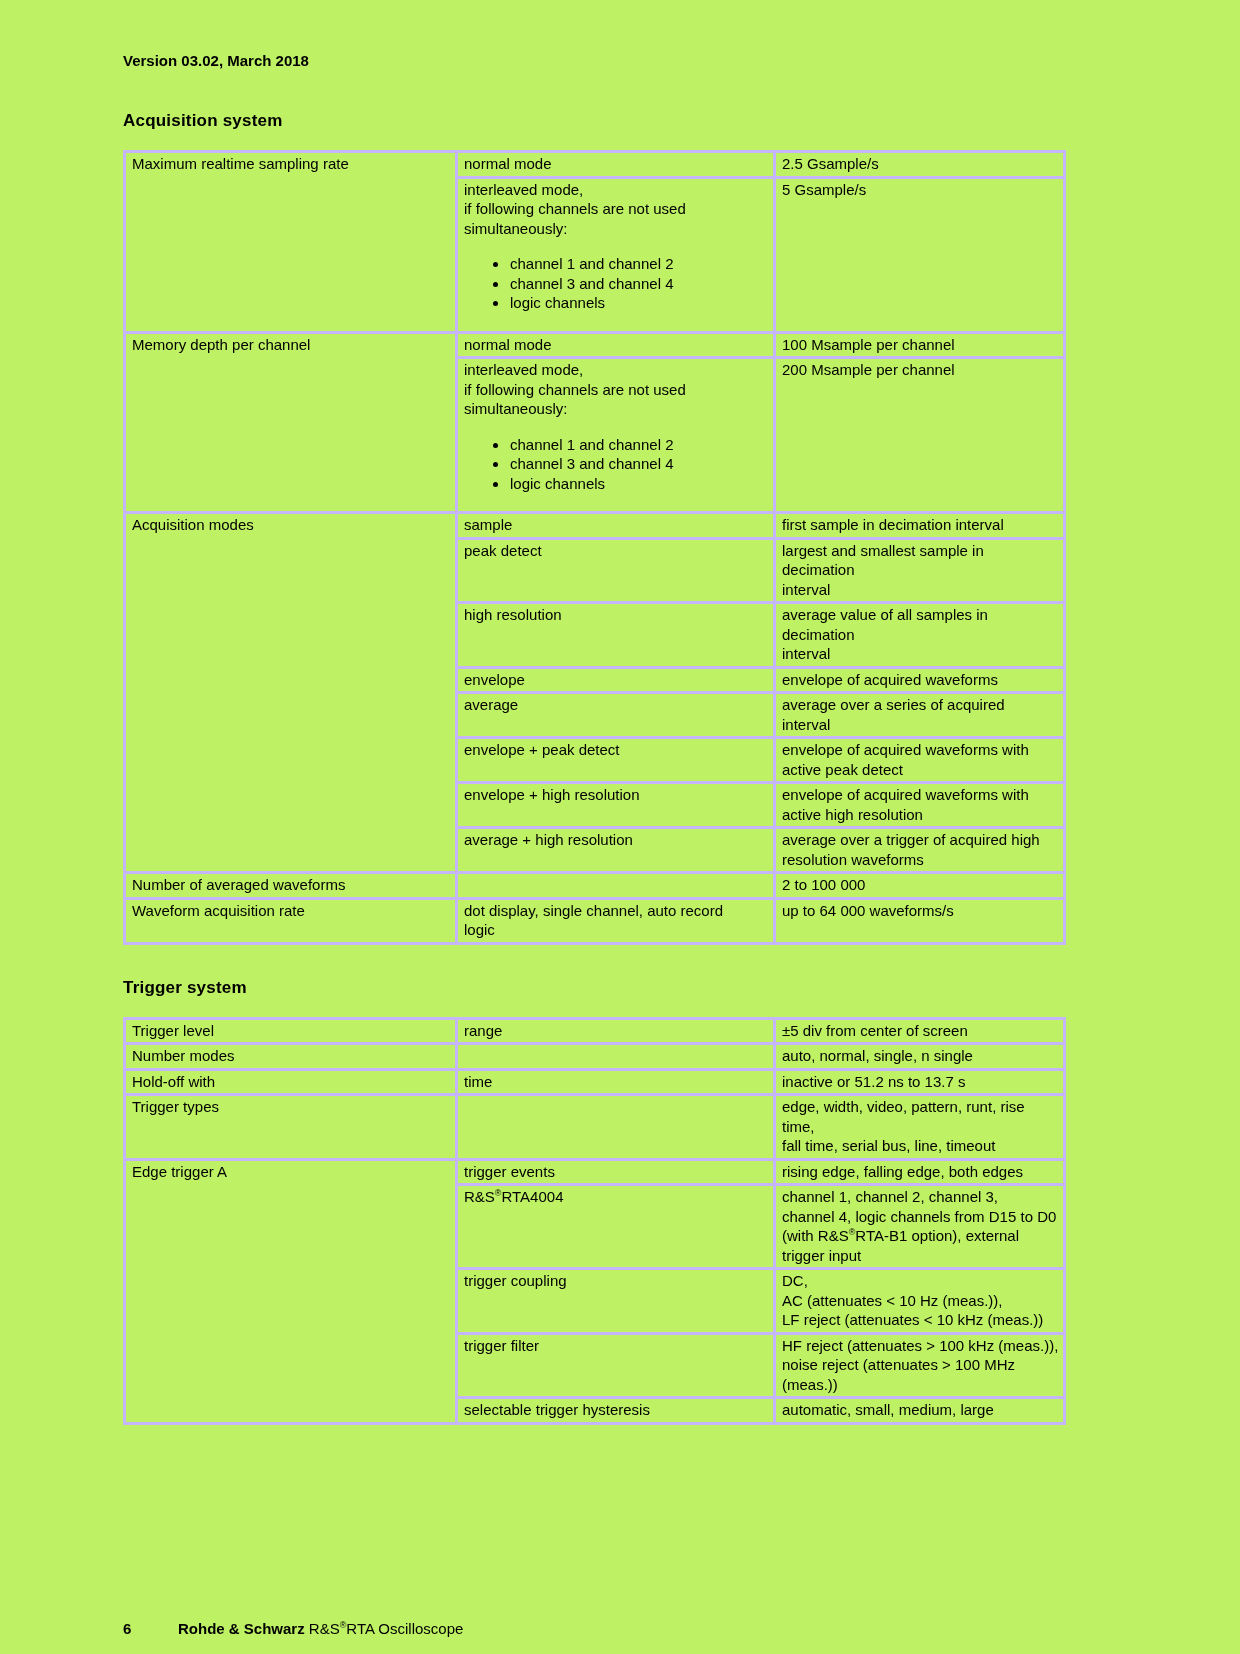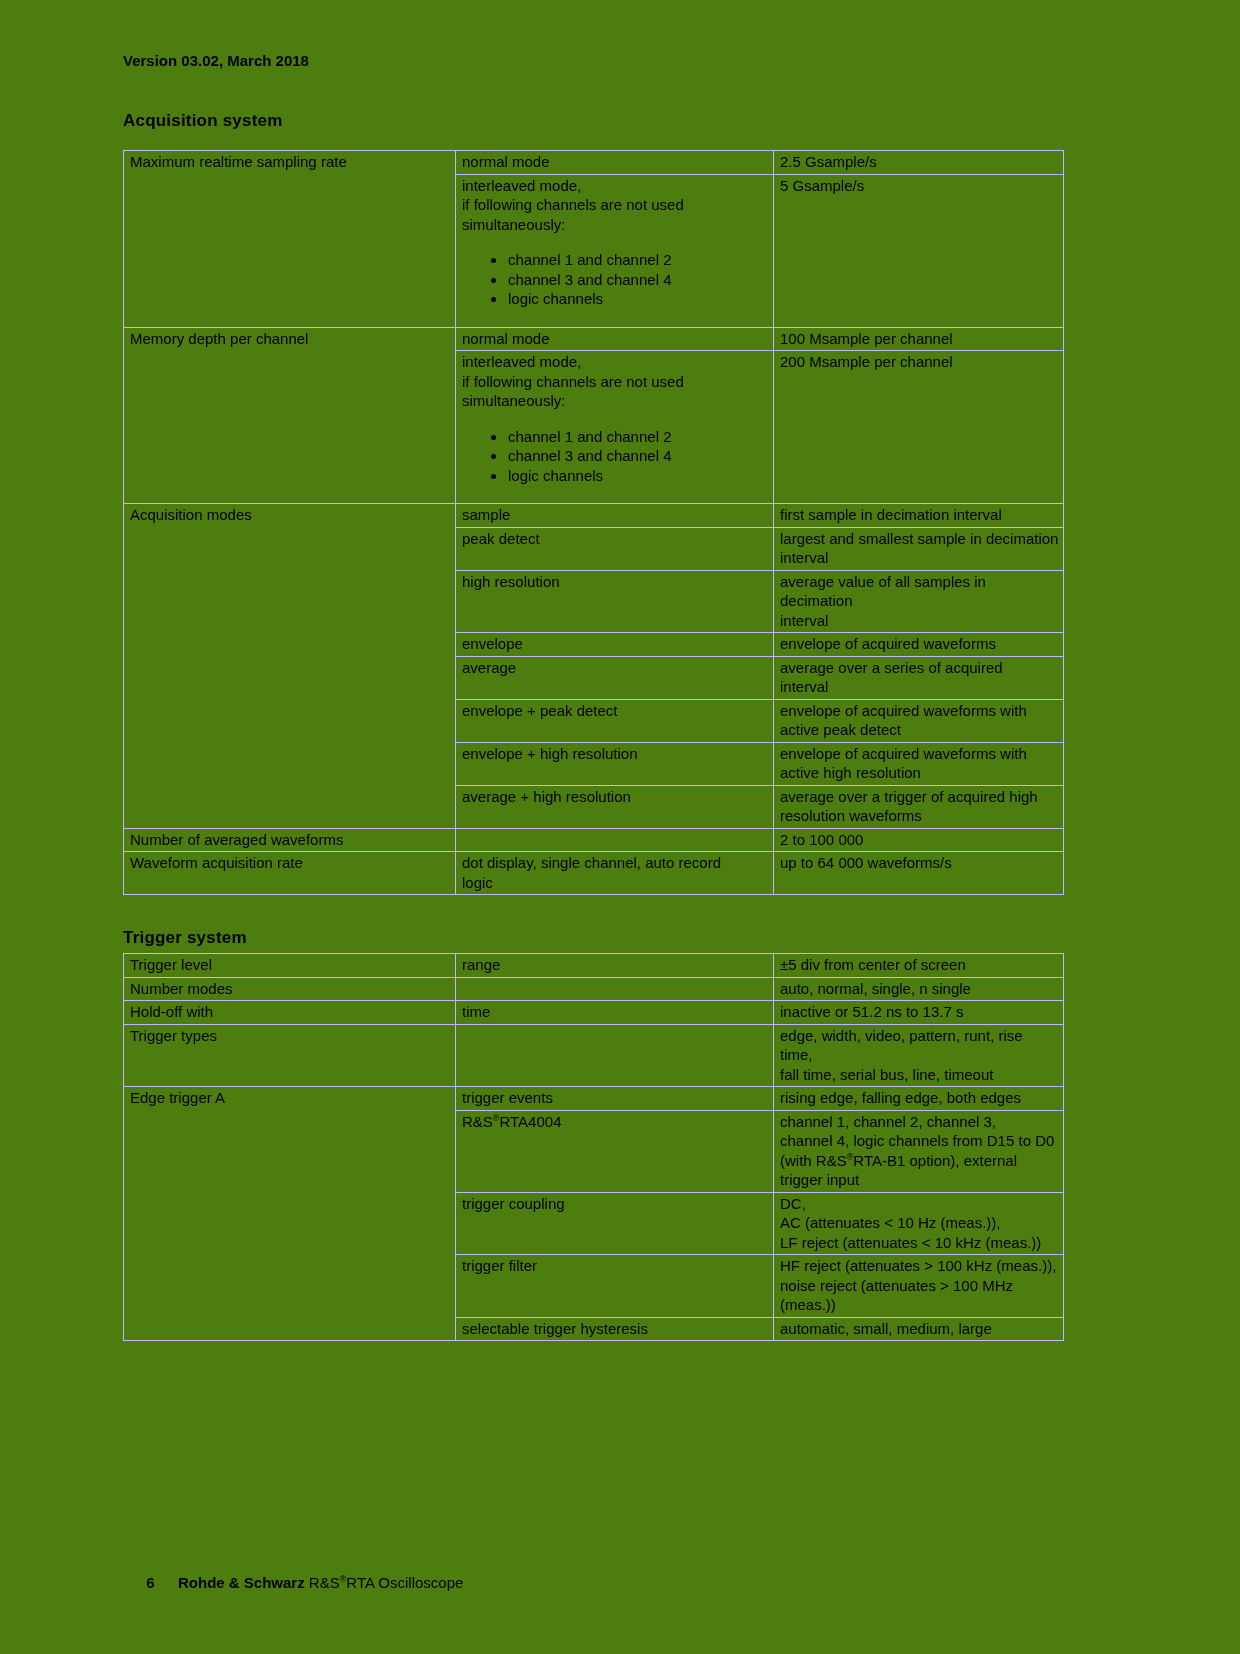--- a/index.html
+++ b/index.html
@@ -1,70 +1,69 @@
 <!DOCTYPE html>
 <html><head>
 <meta charset="utf-8">
 <style>
   html, body { margin: 0; padding: 0; background: #ffffff; }
   .page {
     position: relative;
     width: 1240px;
     height: 1654px;
-    background: #4d7c0f;
+    background: #bef264;
     color: #000000;
     font-family: "Liberation Sans", sans-serif;
     overflow: hidden;
   }
   .version {
     padding-top: 52px;
     margin-left: 123px;
     font-size: 15px;
     font-weight: bold;
     line-height: 18px;
   }
   .content { margin-left: 123px; width: 940px; }
   .section-title {
     font-size: 17px;
     font-weight: bold;
     line-height: 30px;
     letter-spacing: 0.2px;
   }
   .section-title.first  { margin-top: 36px; margin-bottom: 14px; }
-  .section-title.second { margin-top: 28px; }
+  .section-title.second { margin-top: 28px; margin-bottom: 14px; }
   table.spec {
     border-collapse: collapse;
     width: 940px;
     table-layout: fixed;
   }
   table.spec td {
-    border: 1px solid #c4b5fd;
+    border: 3px solid #c4b5fd;
     vertical-align: top;
     padding: 1px 4px 2px 6px;
     font-size: 15px;
     line-height: 19.5px;
   }
   col.w1 { width: 332px; }
   col.w2 { width: 318px; }
   col.w3 { width: 290px; }
   td.indent { padding-left: 30px; margin-left: 16px; }
   ul.bullet-list {
     margin: 16px;
     padding-left: 29px;
     list-style: disc outside;
   }
   ul.bullet-list li { padding-left: 1px; }
   sup { font-size: 9px; line-height: 0; vertical-align: super; }
   .footer {
     position: absolute;
     left: 123px;
-    top: 1573px;
+    top: 1619px;
     font-size: 15px;
     line-height: 19px;
-    text-align: center;
   }
   .footer .num { font-weight: bold; display: inline-block; width: 55px; }
   .footer .brand { font-weight: bold; }
 </style>
 </head>
 <body>
 
 <div class="page">
 
   <div class="version">Version 03.02, March 2018</div>

